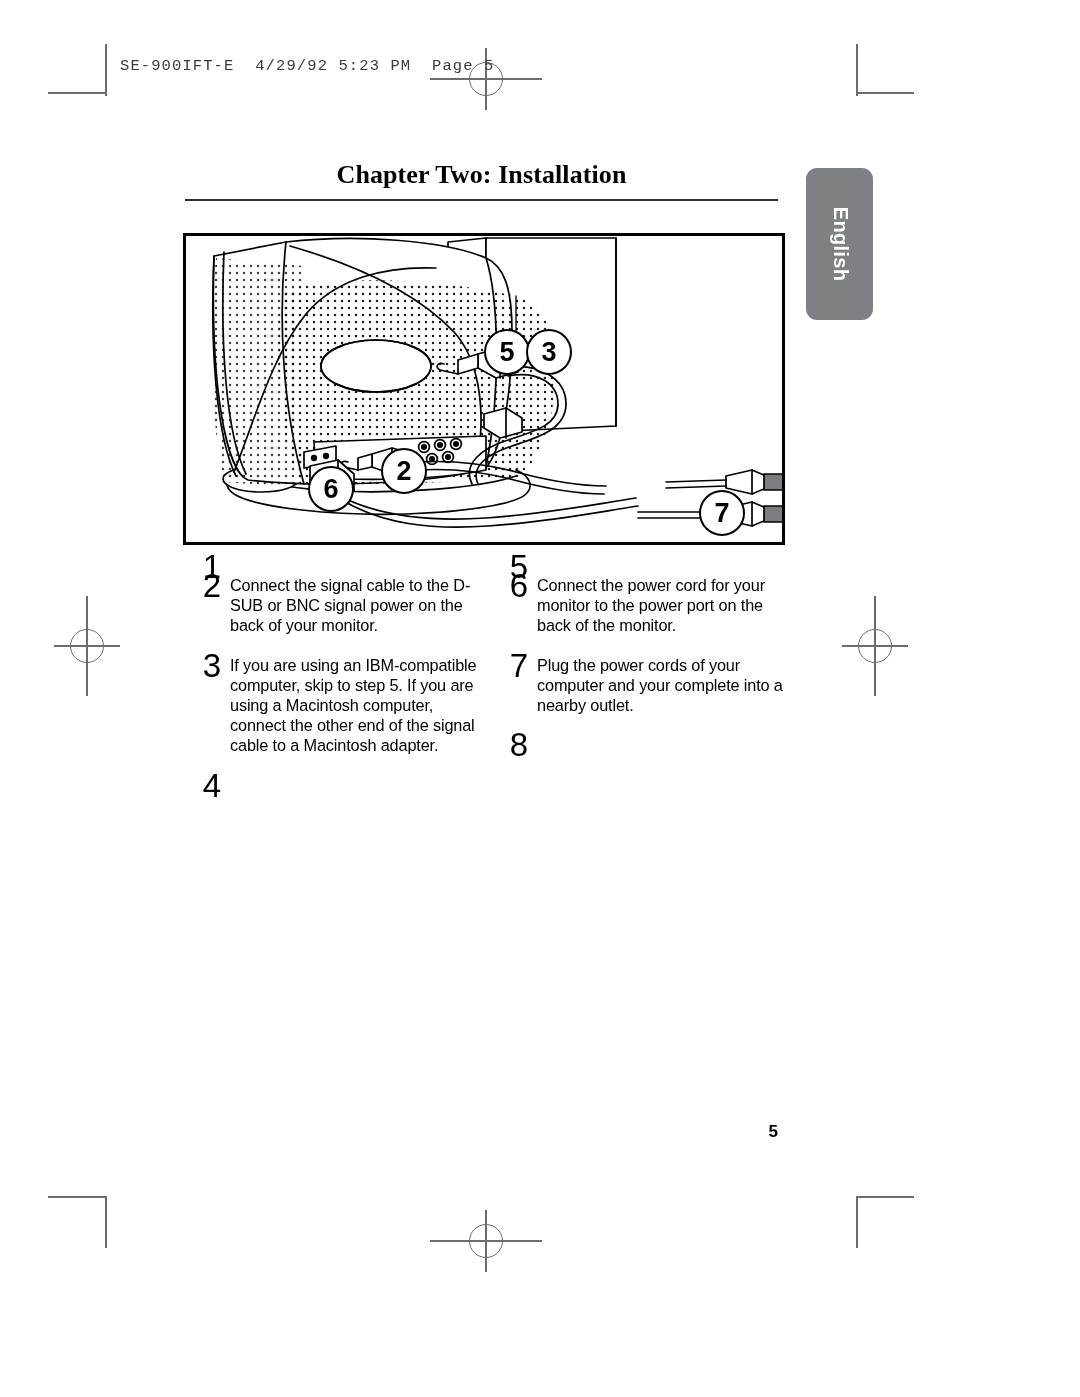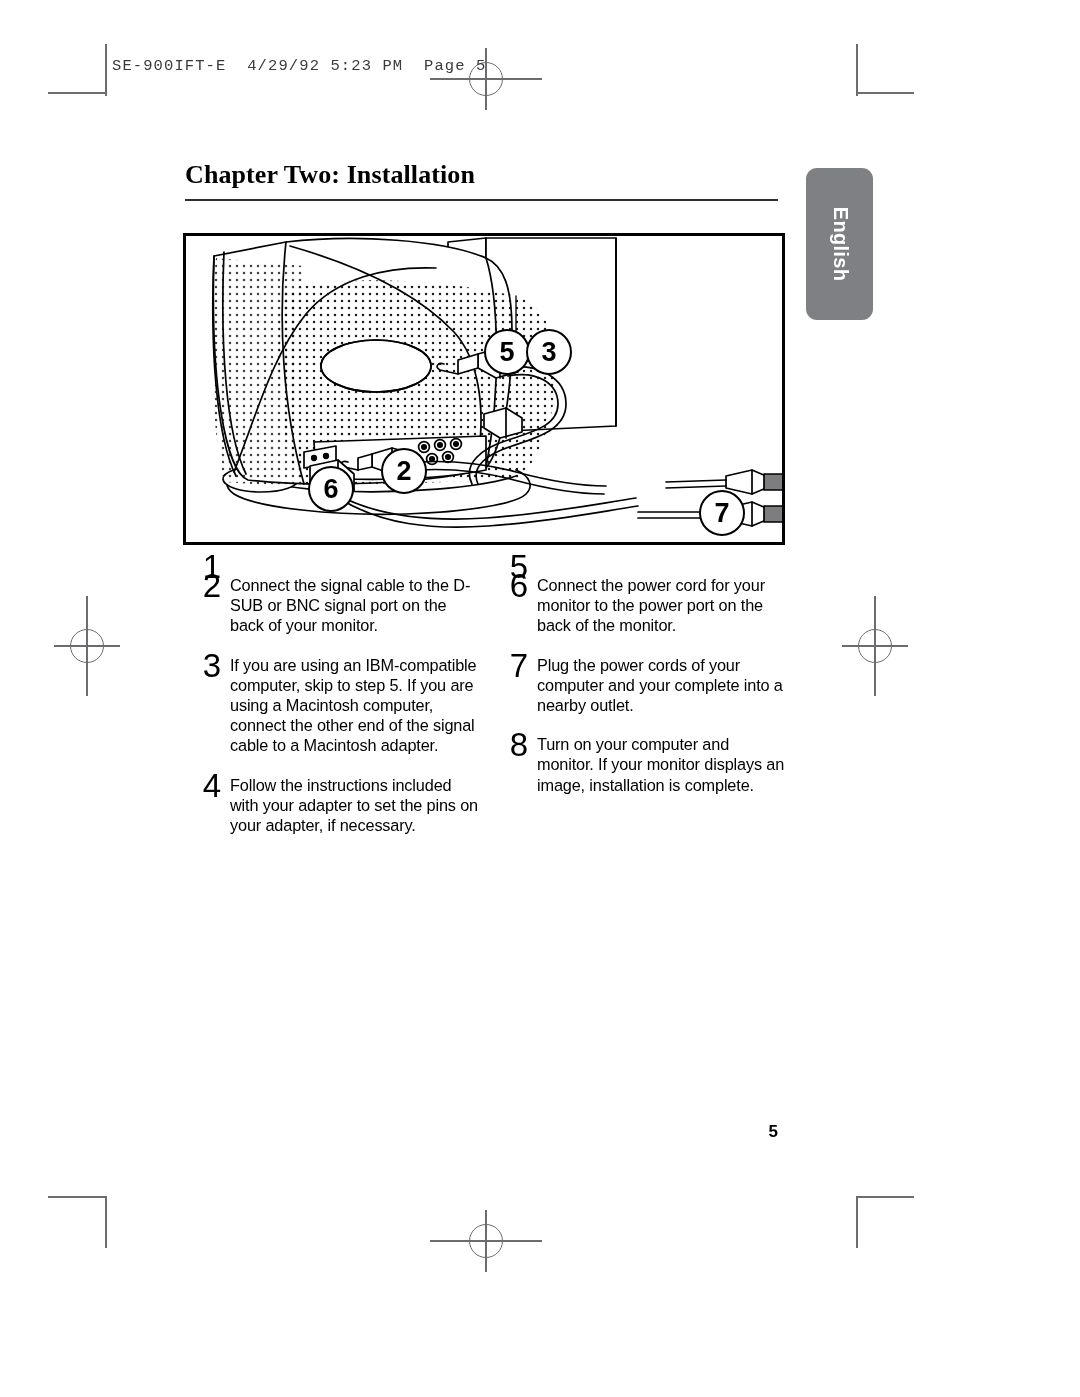--- a/index.html
+++ b/index.html
@@ -29,21 +29,21 @@
   .slug {
     position:absolute;
     font-family:"Liberation Mono", monospace;
     font-size:15.5px; letter-spacing:1.1px; color:#3a3a3c;
     white-space:pre;
   }
 
   
   .chapter-title {
     position:absolute; left:185px; top:160px; width:593px;
-    text-align:left;
+    text-align:center;
     font-family:"Liberation Serif", serif;
     font-weight:bold; font-size:26px; color:#000;
     letter-spacing:.1px;
   }
   .title-rule {
     position:absolute; left:185px; top:199px; width:593px; height:1.6px;
     background:#2e2e30;
   }
 
   
@@ -137,21 +137,21 @@
     <div class="ring" style="left:14px; top:33px; width:34px; height:34px;"></div>
     <div class="rh" style="left:-2px; top:49px; width:66px;"></div>
     <div class="rv" style="left:30px; top:0px; height:100px;"></div>
   </div>
   <div class="regmark" style="left:844px; top:596px; width:62px; height:100px;">
     <div class="ring" style="left:14px; top:33px; width:34px; height:34px;"></div>
     <div class="rh" style="left:-2px; top:49px; width:66px;"></div>
     <div class="rv" style="left:30px; top:0px; height:100px;"></div>
   </div>
 
-  <div class="slug" style="left:112px; top:57px;">SE-900IFT-E  4/29/92 5:23 PM  Page 5</div>
+  <div class="slug" style="left:120px; top:57px;">SE-900IFT-E  4/29/92 5:23 PM  Page 5</div>
 
   <div class="chapter-title">Chapter Two: Installation</div>
   <div class="title-rule"></div>
 
   <div class="lang-tab">
     <span>English</span>
   </div>
 
   <div class="figure">
     <svg class="figure-svg" width="596" height="306" viewBox="0 0 596 306">
@@ -293,45 +293,43 @@
     </div>
   </div>
 
   <div class="col col-left">
 
     <div class="step">
       <div class="step-num">1</div>
     </div>
     <div class="step">
       <div class="step-num">2</div>
-      <div class="step-text">Connect the signal cable to the D-SUB or BNC signal port on the back of your monitor.</div>
+      <div class="step-text">Connect the signal cable to the D-SUB or BNC signal power on the back of your monitor.</div>
     </div>
     <div class="step">
       <div class="step-num">3</div>
       <div class="step-text">If you are using an IBM-compatible computer, skip to step 5. If you are using a Macintosh computer, connect the other end of the signal cable to a Macintosh adapter.</div>
     </div>
     <div class="step">
       <div class="step-num">4</div>
-      <div class="step-text">Follow the instructions included with your adapter to set the pins on your adapter, if necessary.</div>
     </div>
   </div>
 
   <div class="col col-right">
     <div class="step">
       <div class="step-num">5</div>
     </div>
     <div class="step">
       <div class="step-num">6</div>
       <div class="step-text">Connect the power cord for your monitor to the power port on the back of the monitor.</div>
     </div>
     <div class="step">
       <div class="step-num">7</div>
       <div class="step-text">Plug the power cords of your computer and your complete into a nearby outlet.</div>
     </div>
     <div class="step">
       <div class="step-num">8</div>
-      <div class="step-text">Turn on your computer and monitor. If your monitor displays an image, installation is complete.</div>
     </div>
   </div>
 
   <div class="folio">5</div>
 
 </div>
 
 </body></html>

